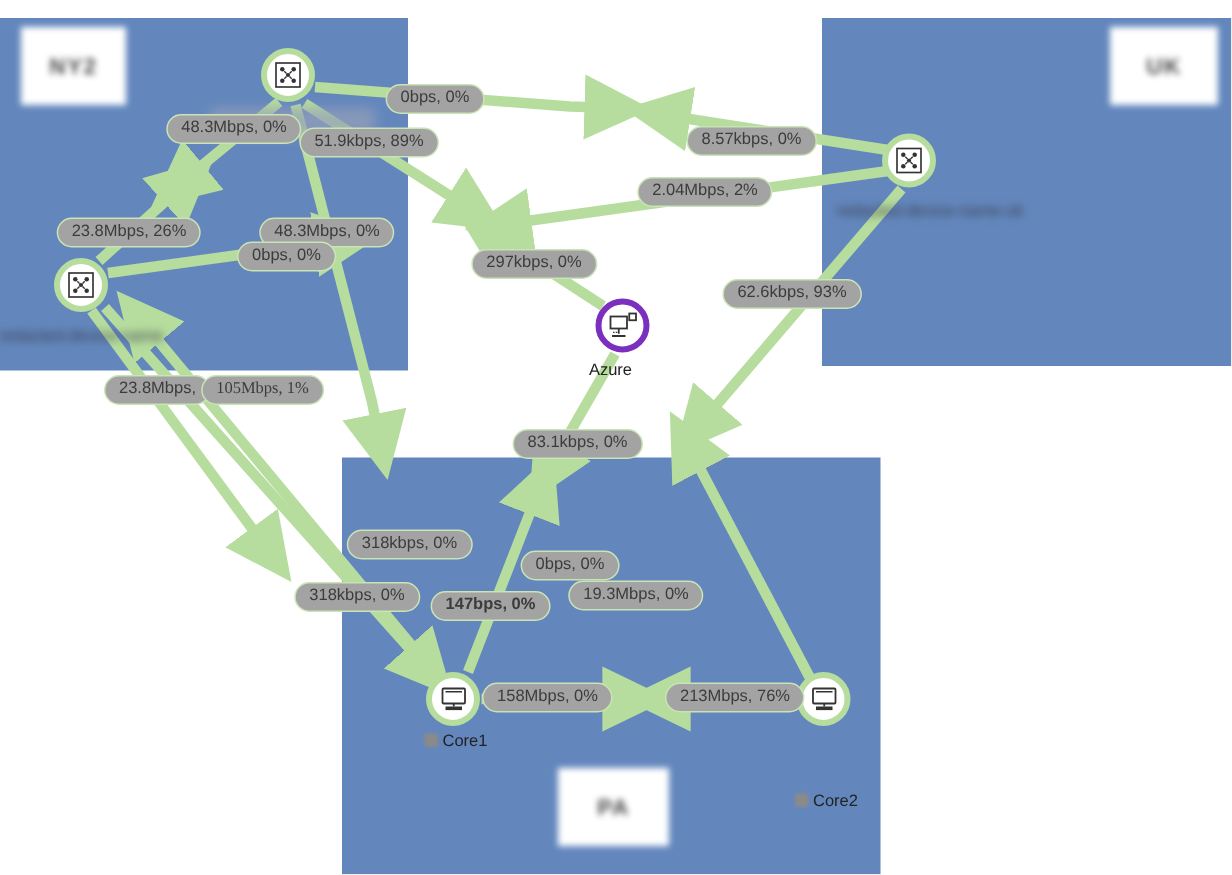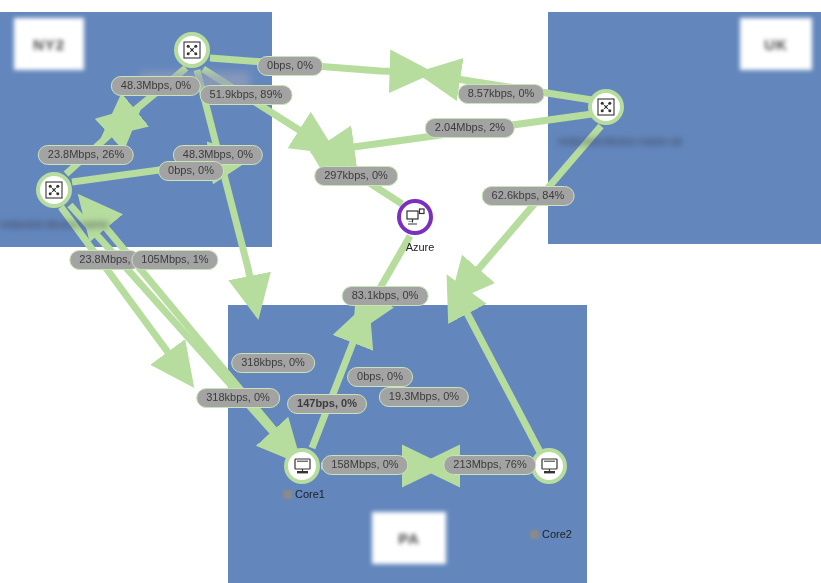--- a/index.html
+++ b/index.html
@@ -193,40 +193,40 @@
     <svg width="19" height="17" viewBox="0 0 19 17">
       <rect x="2" y="1" width="15" height="10" rx="0.7" fill="none" stroke="#333" stroke-width="1.2"></rect>
       <path d="M4 3.2 L15 3.2" stroke="#333" stroke-width="1"></path>
       <path d="M9.5 11 L9.5 13" stroke="#333" stroke-width="1.2"></path>
       <rect x="4" y="13" width="11" height="2.4" fill="#333"></rect>
     </svg>
   </div>
 
   <div class="node-label redacted" style="left:54px; top:218px;">redacted-device-name</div>
   <div class="node-label redacted" style="left:620px; top:135px;">redacted-device-name-uk</div>
-  <div class="node-label" style="left:414px; top:241px;padding-left:12px;">Azure</div>
+  <div class="node-label" style="left:401px; top:241px;padding-left:12px;">Azure</div>
   <div class="node-label" style="left:304px; top:488px;"><span class="pfx"></span><span>Core1</span></div>
   <div class="node-label" style="left:551px; top:488px;margin-top:40px;"><span class="pfx"></span><span>Core2</span></div>
 
   <div class="site-tag" style="left:14px; top:18px; width:70px; height:52px;">NY2</div>
   <div class="site-tag" style="left:740px; top:18px; width:72px; height:52px;">UK</div>
   <div class="site-tag" style="left:372px; top:512px; width:74px; height:52px;">PA</div>
 
   <div class="edge-label" style="left:290px; top:66px;">0bps, 0%</div>
   <div class="edge-label" style="left:156px; top:86px;">48.3Mbps, 0%</div>
   <div class="edge-label" style="left:246px; top:95px;">51.9kbps, 89%</div>
   <div class="edge-label" style="left:501px; top:94px;">8.57kbps, 0%</div>
   <div class="edge-label" style="left:470px; top:128px;">2.04Mbps, 2%</div>
   <div class="edge-label" style="left:86px;  top:155px;">23.8Mbps, 26%</div>
   <div class="edge-label" style="left:218px; top:155px;">48.3Mbps, 0%</div>
   <div class="edge-label" style="left:191px; top:171px;">0bps, 0%</div>
   <div class="edge-label" style="left:356px; top:176px;">297kbps, 0%</div>
-  <div class="edge-label" style="left:528px; top:196px;">62.6kbps, 84%</div>
+  <div class="edge-label" style="left:528px; top:196px;">62.6kbps, 93%</div>
   <div class="edge-label" style="left:105px; top:260px;">23.8Mbps,</div>
-  <div class="edge-label" style="left:175px; top:260px;">105Mbps, 1%</div>
+  <div class="edge-label" style="left:175px; top:260px;font-family:Liberation Serif, serif;">105Mbps, 1%</div>
   <div class="edge-label" style="left:385px; top:296px;">83.1kbps, 0%</div>
   <div class="edge-label" style="left:273px; top:363px;">318kbps, 0%</div>
   <div class="edge-label" style="left:380px; top:377px;">0bps, 0%</div>
   <div class="edge-label" style="left:238px; top:398px;">318kbps, 0%</div>
   <div class="edge-label" style="left:327px; top:404px;font-weight:bold;">147bps, 0%</div>
   <div class="edge-label" style="left:424px; top:397px;">19.3Mbps, 0%</div>
   <div class="edge-label" style="left:365px; top:465px;">158Mbps, 0%</div>
   <div class="edge-label" style="left:490px; top:465px;">213Mbps, 76%</div>
 
 </div>

